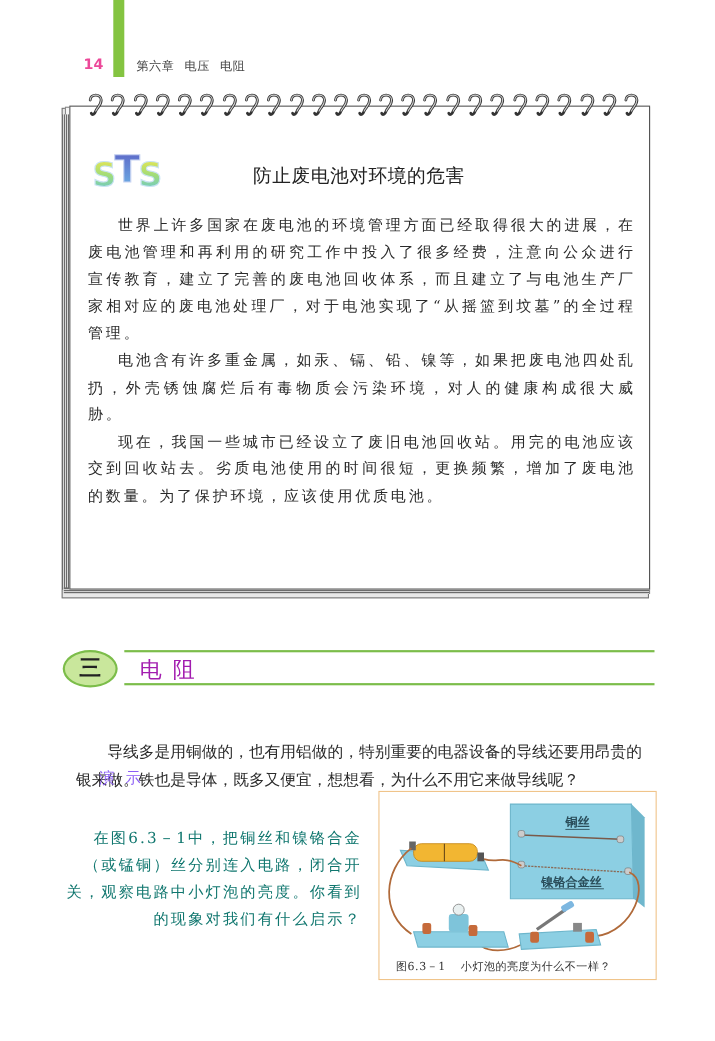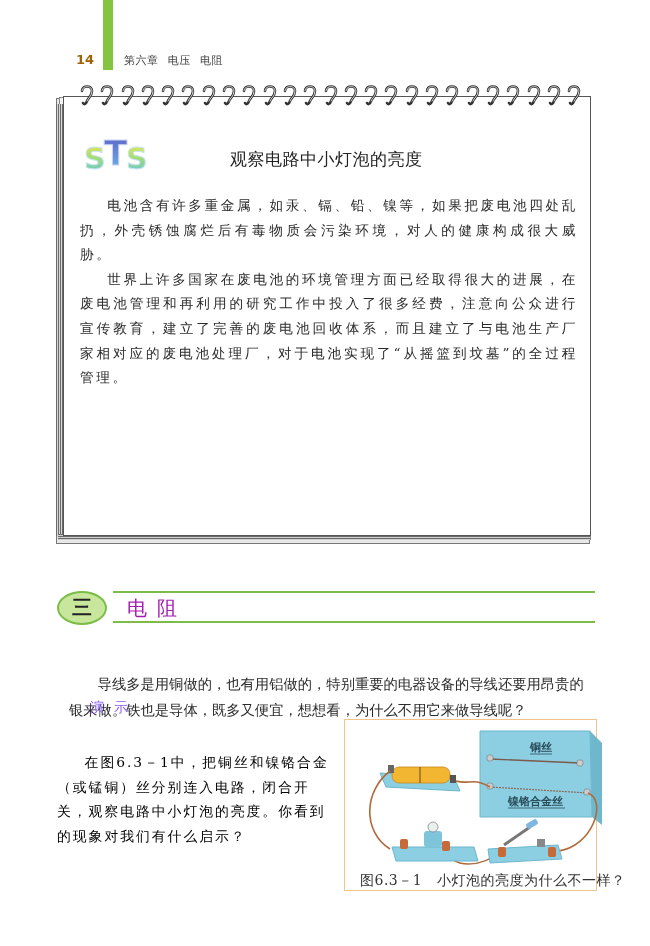--- a/index.html
+++ b/index.html
@@ -6,21 +6,21 @@
   body {
     width: 650px; height: 946px; position: relative; overflow: hidden;
     background: #ffffff;
     font-family: "DejaVu Serif", "Liberation Serif", serif;
     color: #2a2a2a;
   }
   .abs { position: absolute; }
 
   
   .green-bar { left: 103px; top: 0; width: 10px; height: 70px; background: #84c441; }
-  .page-num { left: 76px; top: 52px; font-family: "DejaVu Sans", sans-serif; font-weight: bold; font-size: 13px; color: #a16207; }
+  .page-num { left: 76px; top: 52px; font-family: "DejaVu Sans", sans-serif; font-weight: bold; font-size: 13px; color: #ec4899; }
   .chapter { left: 124px; top: 53px; font-family: Liberation Serif, serif; font-size: 11px; color: #444; letter-spacing: 0.5px; word-spacing: 6px; }
 
   
   .nb-stack { left: 56px; top: 98px; width: 532px; height: 444px; border: 1px solid #777; background: #e8e8e8; }
   .nb-stack2 { left: 59px; top: 97px; width: 530px; height: 441px; border: 1px solid #888; background: #f4f4f4; }
   .nb-page { left: 63px; top: 96px; width: 526px; height: 438px; border: 1px solid #555; background: #ffffff; }
   .nb-bottom { left: 58px; top: 534px; width: 532px; height: 6px; background: repeating-linear-gradient(180deg,#6b6b6b 0 1px,#cfcfcf 1px 2px); }
   .nb-left { left: 56px; top: 104px; width: 7px; height: 432px; background: repeating-linear-gradient(90deg,#6b6b6b 0 1px,#d8d8d8 1px 2px); }
   .rings { left: 78px; top: 84px; height: 24px; width: 510px; display: flex; }
   .ring { width: 20.3px; height: 24px; position: relative; }
@@ -35,27 +35,27 @@
   
   .sec-circle { left: 57px; top: 591px; width: 50px; height: 34px; border-radius: 50%; background: #c9e79c; border: 2px solid #7cbd4a; box-sizing: border-box; text-align: center; font-family: "DejaVu Sans", sans-serif; font-size: 20px; line-height: 29px; color: #222; font-weight: bold; }
   .sec-line-top { left: 113px; top: 591px; width: 482px; height: 2px; background: #7cbd4a; }
   .sec-line-bot { left: 113px; top: 621px; width: 482px; height: 2px; background: #7cbd4a; }
   .sec-title { left: 127px; top: 595px; font-family: "DejaVu Sans", sans-serif; font-size: 20px; letter-spacing: 10px; color: #a21caf; }
 
   .intro { left: 57px; top: 659px; width: 540px; font-size: 14.3px; line-height: 26px; color: #2b2b2b; }
   .intro p { margin: 12px; text-indent: 2em; }
 
   .demo-label { left: 90px; top: 699px; font-family: "DejaVu Sans", sans-serif; font-size: 14px; color: #8b5cf6; letter-spacing: 10px; }
-  .demo-text { left: 57px; top: 750px; width: 272px; font-size: 13.8px; line-height: 24.5px; letter-spacing: 2px; color: #000000; }
+  .demo-text { left: 57px; top: 750px; width: 272px; font-size: 13.8px; line-height: 24.5px; letter-spacing: 2px; color: #0f766e; text-align: right; }
   .demo-text p { margin: 0; text-indent: 2em; }
 
   
   .fig-frame { left: 344px; top: 719px; width: 253px; height: 172px; border: 1.5px solid #f0c48a; box-sizing: border-box; background: #fff; }
-  .fig-svg { left: 346px; top: 721px; margin-left: 16px; }
-  .fig-caption { left: 360px; top: 872px; font-size: 14px; color: #333; letter-spacing: 0.5px; word-spacing: 10px; }
+  .fig-svg { left: 346px; top: 721px; }
+  .fig-caption { left: 360px; top: 872px; font-size: 10px; color: #333; letter-spacing: 0.5px; word-spacing: 10px; }
 </style>
 </head>
 <body>
 
 <div class="abs green-bar"></div>
 <div class="abs page-num">14</div>
 <div class="abs chapter">第六章  电压  电阻</div>
 
 <div class="abs nb-stack"></div>
 <div class="abs nb-stack2"></div>
@@ -228,25 +228,26 @@
         <stop offset="0" stop-color="#5a5fc4"></stop>
         <stop offset="1" stop-color="#6fb7e8"></stop>
       </linearGradient>
     </defs>
     <text x="2" y="38" font-family="DejaVu Sans, sans-serif" font-weight="bold" font-size="30" fill="url(#gS)" stroke="#c9e3f5" stroke-width="1">S</text>
     <text x="22" y="34" font-family="DejaVu Sans, sans-serif" font-weight="bold" font-size="34" fill="url(#gT)" stroke="#c9d5f2" stroke-width="1">T</text>
     <text x="44" y="38" font-family="DejaVu Sans, sans-serif" font-weight="bold" font-size="30" fill="url(#gS)" stroke="#c9e3f5" stroke-width="1">S</text>
   </svg>
 </div>
 
-<div class="abs box-title">观察电路中小灯泡的亮度</div>
+<div class="abs box-title">防止废电池对环境的危害</div>
 
 <div class="abs box-text">
+  <p>世界上许多国家在废电池的环境管理方面已经取得很大的进展，在废电池管理和再利用的研究工作中投入了很多经费，注意向公众进行宣传教育，建立了完善的废电池回收体系，而且建立了与电池生产厂家相对应的废电池处理厂，对于电池实现了“从摇篮到坟墓”的全过程管理。</p>
   <p>电池含有许多重金属，如汞、镉、铅、镍等，如果把废电池四处乱扔，外壳锈蚀腐烂后有毒物质会污染环境，对人的健康构成很大威胁。</p>
-  <p>世界上许多国家在废电池的环境管理方面已经取得很大的进展，在废电池管理和再利用的研究工作中投入了很多经费，注意向公众进行宣传教育，建立了完善的废电池回收体系，而且建立了与电池生产厂家相对应的废电池处理厂，对于电池实现了“从摇篮到坟墓”的全过程管理。</p>
+  <p>现在，我国一些城市已经设立了废旧电池回收站。用完的电池应该交到回收站去。劣质电池使用的时间很短，更换频繁，增加了废电池的数量。为了保护环境，应该使用优质电池。</p>
 </div>
 
 <div class="abs sec-line-top"></div>
 <div class="abs sec-line-bot"></div>
 <div class="abs sec-circle">三</div>
 <div class="abs sec-title">电阻</div>
 
 <div class="abs intro">
   <p>导线多是用铜做的，也有用铝做的，特别重要的电器设备的导线还要用昂贵的银来做。铁也是导体，既多又便宜，想想看，为什么不用它来做导线呢？</p>
 </div>

